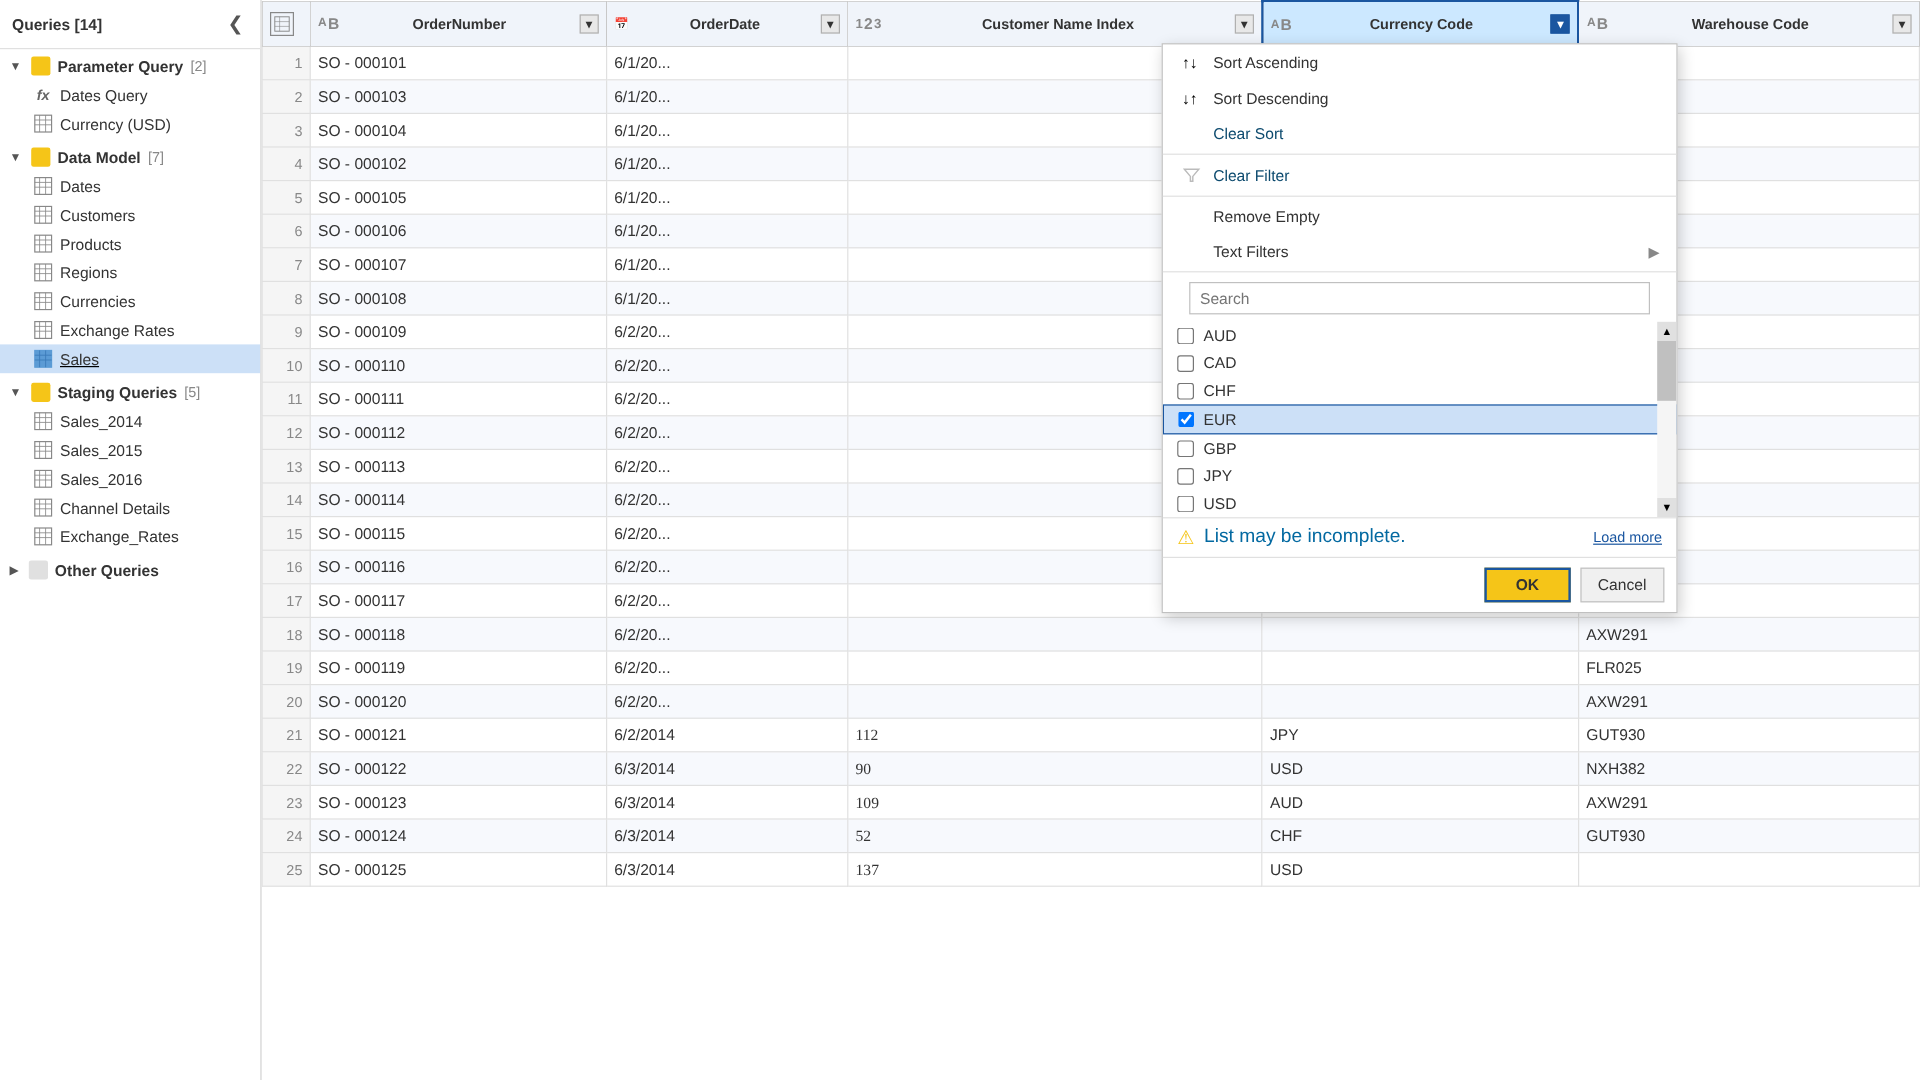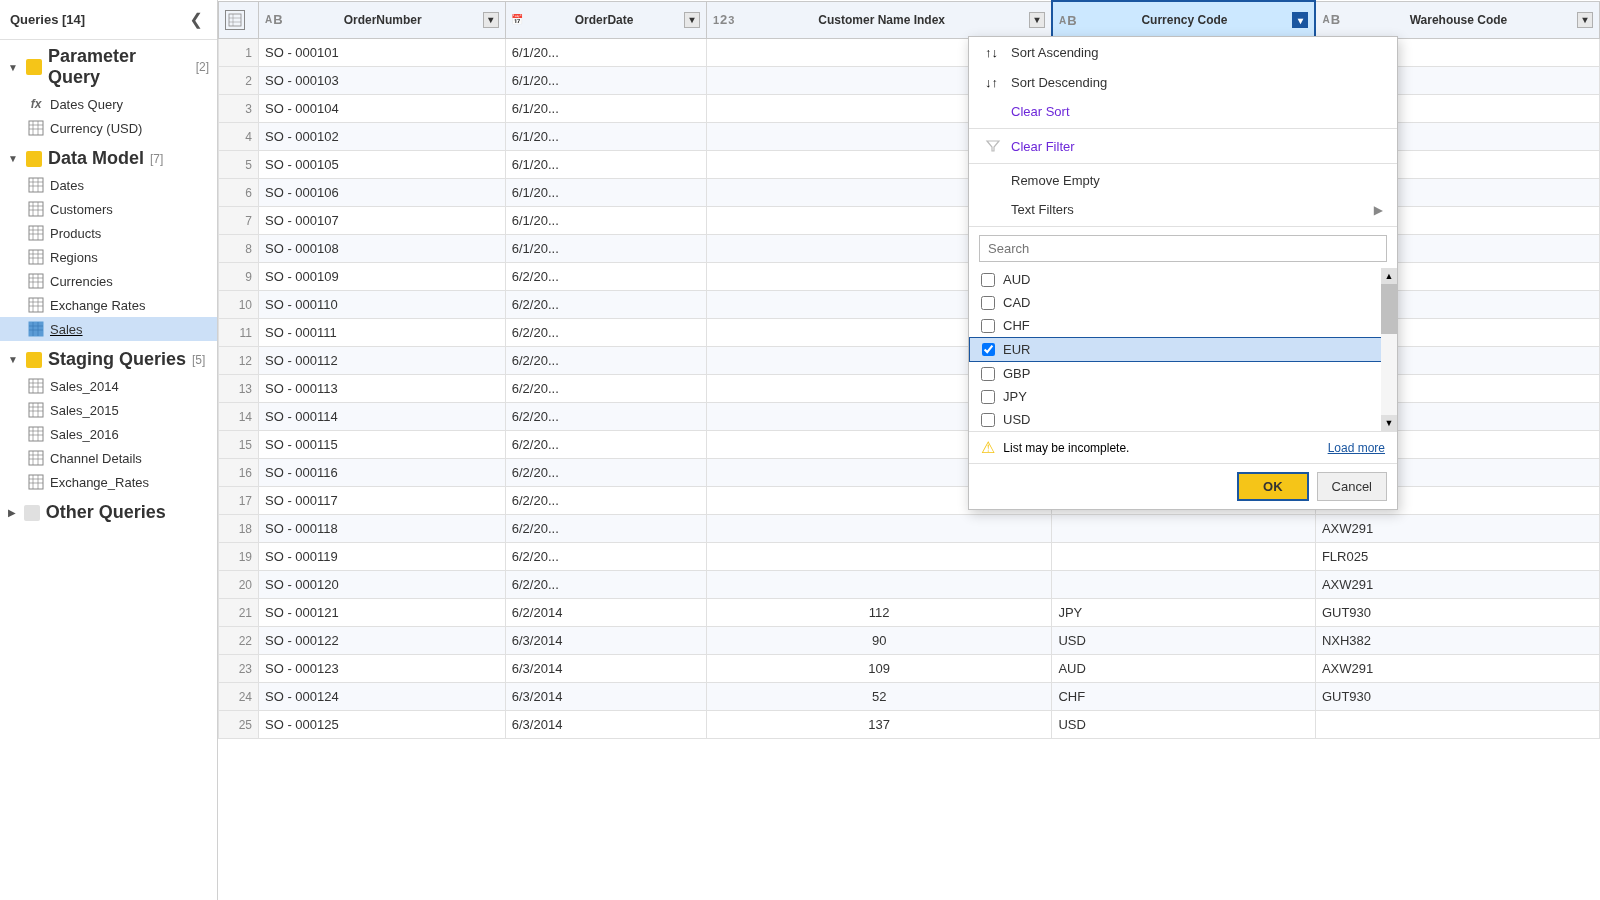--- a/index.html
+++ b/index.html
@@ -35,21 +35,21 @@
       padding: 2px 4px;
     }
     .sidebar-group { padding: 2px 0; }
     .sidebar-group-header {
       display: flex;
       align-items: center;
       padding: 4px 8px;
       cursor: pointer;
       gap: 6px;
     }
-    .group-label { font-size: 18px; color: #333; font-weight: 600; }
+    .group-label { font-size: 13px; color: #333; font-weight: 600; }
     .group-count { color: #888; font-size: 12px; }
     .triangle { font-size: 10px; color: #555; margin-right: 2px; }
     .sidebar-item {
       display: flex;
       align-items: flex-end;
       padding: 4px 8px 4px 28px;
       cursor: pointer;
       gap: 6px;
     }
     .sidebar-item.active { background: #cce0f7; text-decoration: underline; }
@@ -137,42 +137,42 @@
     }
     tr:nth-child(even) td { background: #f7f9fd; }
     tr:nth-child(odd) td { background: #fff; }
     .row-num {
       color: #888;
       text-align: right;
       font-size: 12px;
       min-width: 30px;
       background: #f5f5f5 !important;
     }
-    td.num { text-align: center; }
+    td.num { text-align: left; font-family: Liberation Serif, serif; }
 
     
     .dropdown-menu {
       position: absolute;
       top: 36px;
       left: 750px;
       width: 430px;
       background: #fff;
       border: 1px solid #c0c0c0;
       box-shadow: 2px 4px 12px rgba(0,0,0,0.2);
       z-index: 100;
     }
     .menu-item {
       display: flex;
       align-items: center;
       padding: 7px 14px;
       cursor: pointer;
       gap: 8px;
       color: #333;
     }
-    .menu-item.disabled { color: #6d28d9; cursor: default; }
+    .menu-item.disabled { color: #0c4a6e; cursor: default; }
     .menu-sep { height: 1px; background: #e0e0e0; margin: 2px 0; }
     .menu-icon { width: 20px; display: flex; align-items: center; justify-content: center; }
     .arrow-right { margin-left: auto; color: #888; font-size: 12px; }
 
     
     .search-box {
       margin: 6px 10px;
       padding: 5px 8px;
       border: 1px solid #c0c0c0;
       width: calc(100% - 20px);
@@ -222,21 +222,21 @@
 
     
     .warning-row {
       display: flex;
       align-items: center;
       padding: 6px 12px;
       gap: 8px;
       border-top: 1px solid #e0e0e0;
     }
     .warn-icon { color: #f5c518; font-size: 16px; }
-    .warn-text { font-size: 12px; color: #000000; flex: 1; }
+    .warn-text { font-size: 16px; color: #0369a1; flex: 1; }
     .load-more { font-size: 12px; color: #1a56a0; cursor: pointer; text-decoration: underline; }
 
     
     .btn-row {
       display: flex;
       justify-content: flex-end;
       padding: 8px 10px;
       gap: 8px;
       border-top: 1px solid #e0e0e0;
     }
@@ -766,21 +766,21 @@
       <span>Remove Empty</span>
     </div>
 
     <div class="menu-item">
       <span class="menu-icon"></span>
       <span>Text Filters</span>
       <span class="arrow-right">▶</span>
     </div>
     <div class="menu-sep"></div>
 
-    <div style="padding:0 0;">
+    <div style="padding:0 12px;">
       <input class="search-box" type="text" placeholder="Search" style="">
     </div>
 
     <div class="checkbox-list" style="position:relative;">
 
 
       <div class="checkbox-item">
         <input type="checkbox" style="">
         <span class="check-label">AUD</span>
       </div>

